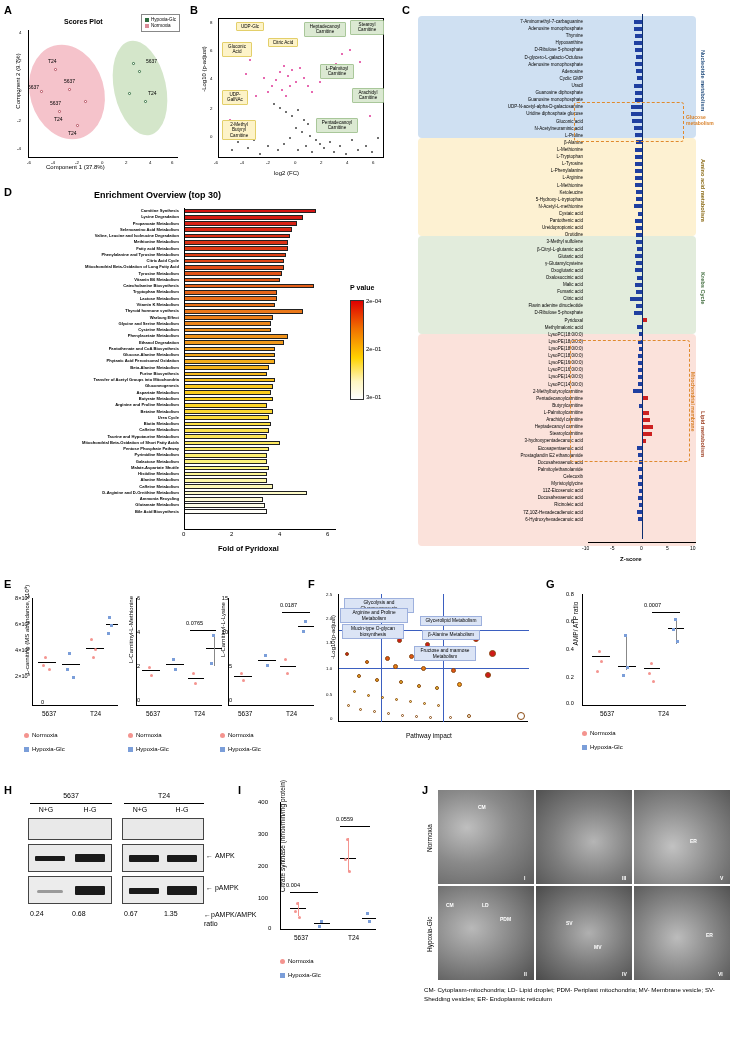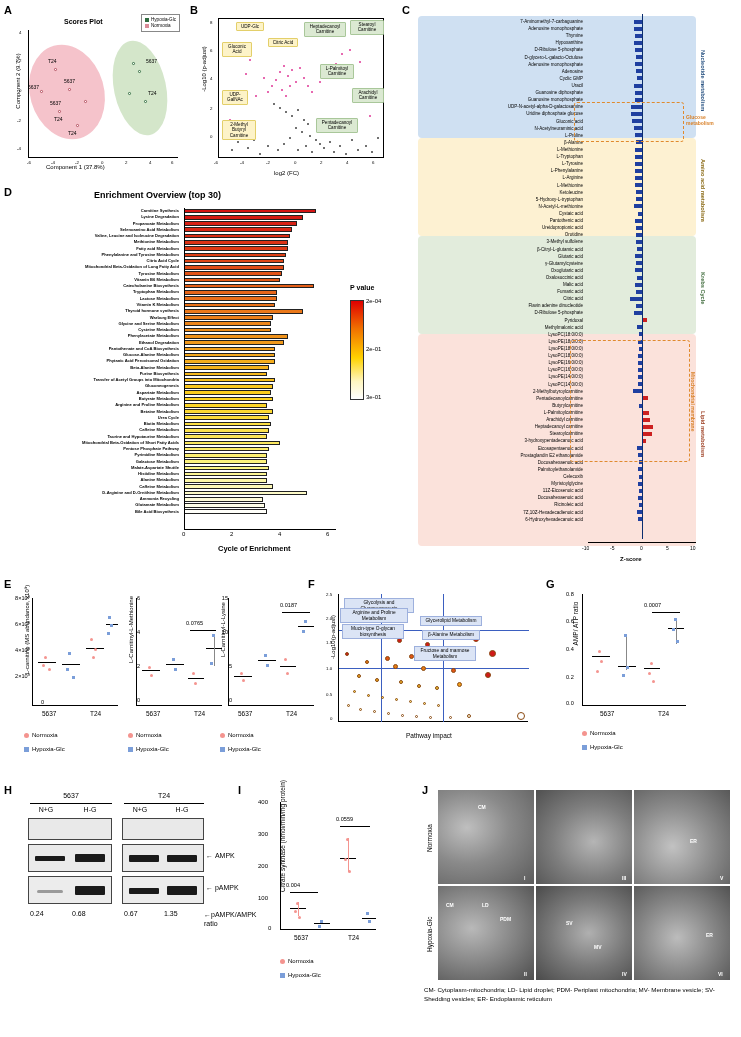--- a/index.html
+++ b/index.html
@@ -801,21 +801,21 @@
       <div class="brow">
         <div class="bar" style="width: 82.8px; background: rgb(255, 255, 250);"></div>
       </div>
     </div>
   <div class="yaxis"></div>
   <div class="xaxis"></div>
   <div class="xt" style="left:176px;">0</div>
   <div class="xt" style="left:224px;">2</div>
   <div class="xt" style="left:272px;">4</div>
   <div class="xt" style="left:320px;">6</div>
-  <div class="xlab">Cycle of Enrichment</div>
+  <div class="xlab">Fold of Pyridoxal</div>
   <div class="ctitle">P value</div>
   <div class="cbar"></div>
   <div class="cbt" style="top:110px;">2e-04</div>
   <div class="cbt" style="top:158px;">2e-01</div>
   <div class="cbt" style="top:206px;">3e-01</div>
 </div>
 
 <div class="plabel" style="left:4px; top:578px;">E</div>
 <div class="panel" id="panelE">
 

